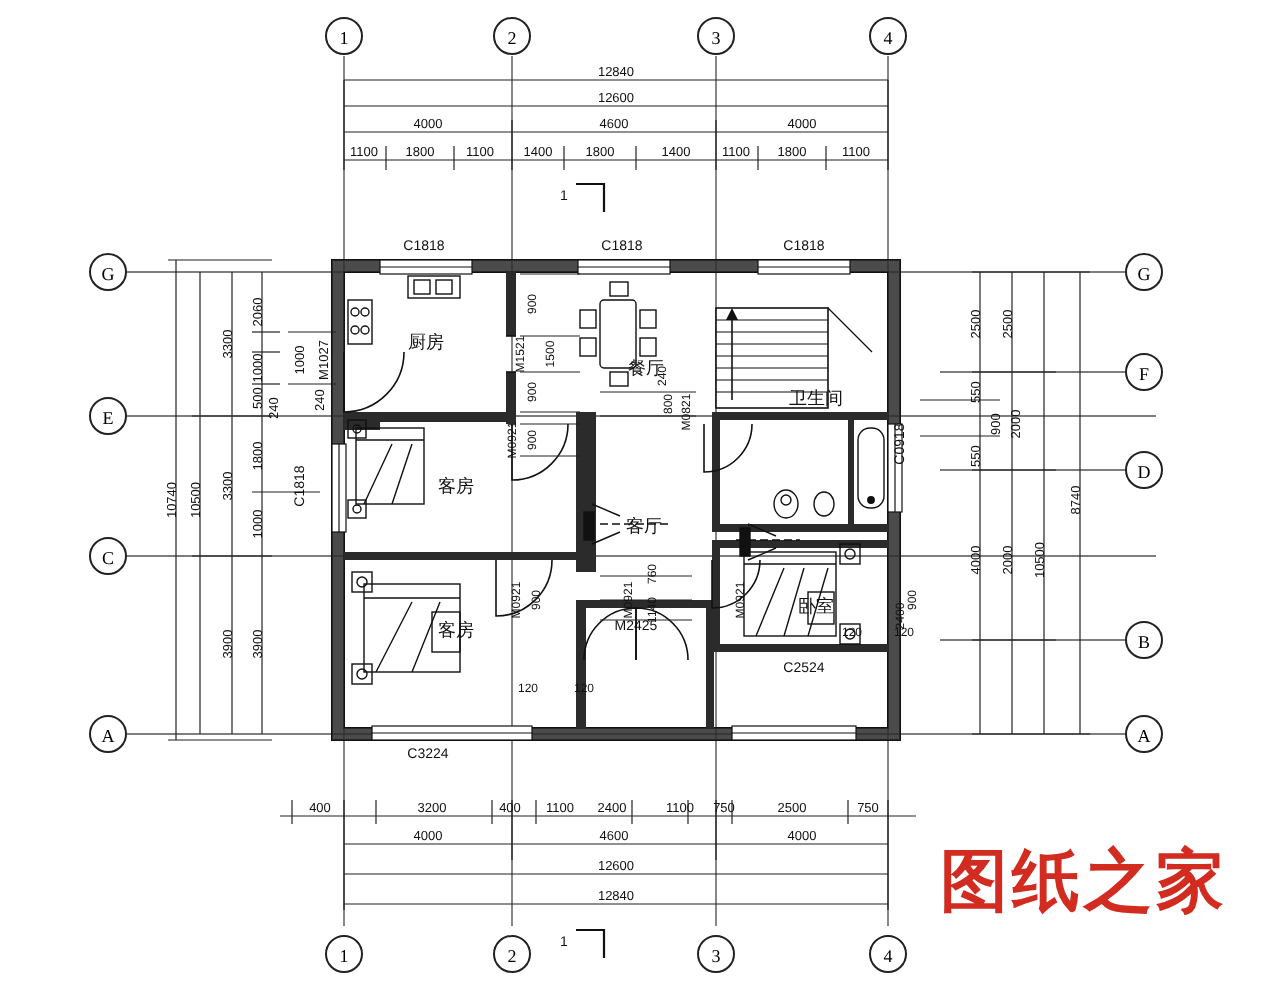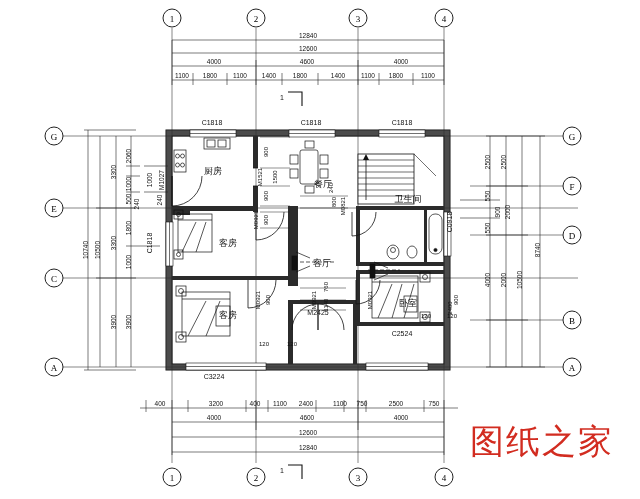--- a/index.html
+++ b/index.html
@@ -1,19 +1,19 @@
 <!DOCTYPE html>
 <html><head>
 <meta charset="utf-8">
 <style>
   html,body{margin:0;padding:0;background:#ffffff;}
   body{width:640px;height:499px;overflow:hidden;font-family:"Liberation Sans",sans-serif;color:#000;}
   #stage{position:relative;width:640px;height:499px;}
   svg{position:absolute;left:0;top:0;}
-  .wm{position:absolute;color:#d22c20;font-weight:normal;font-family:"DejaVu Sans",sans-serif;letter-spacing:2px;}
+  .wm{position:absolute;color:#d22c20;font-weight:bold;font-family:"DejaVu Sans",sans-serif;letter-spacing:2px;}
 </style>
 </head>
 <body>
 
 <div id="stage">
 
 <svg width="640" height="499" viewBox="0 0 640 499">
   <defs>
     <g id="bub">
           <circle r="9" fill="#fff" stroke="#222" stroke-width="1"></circle>

